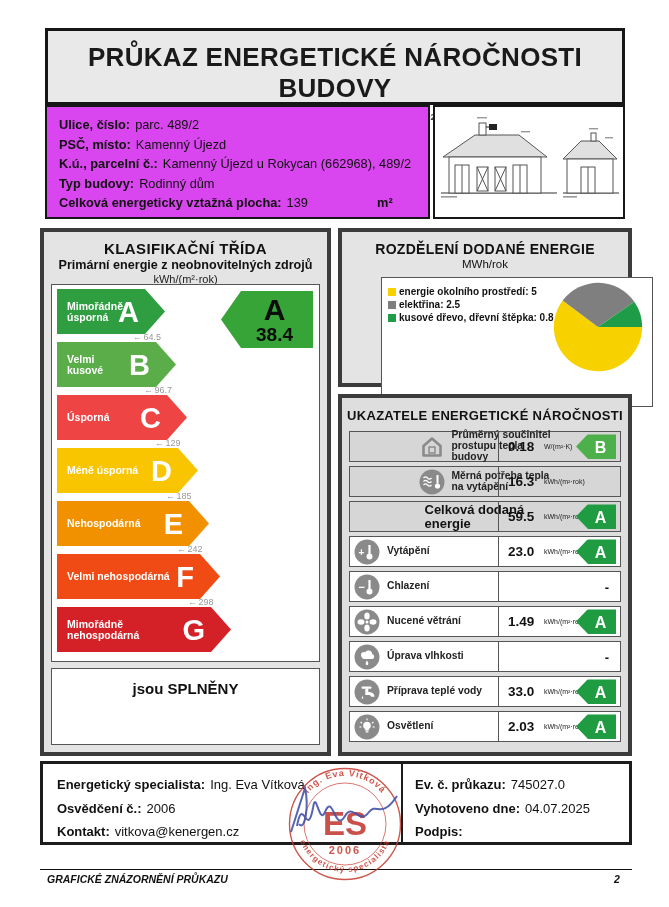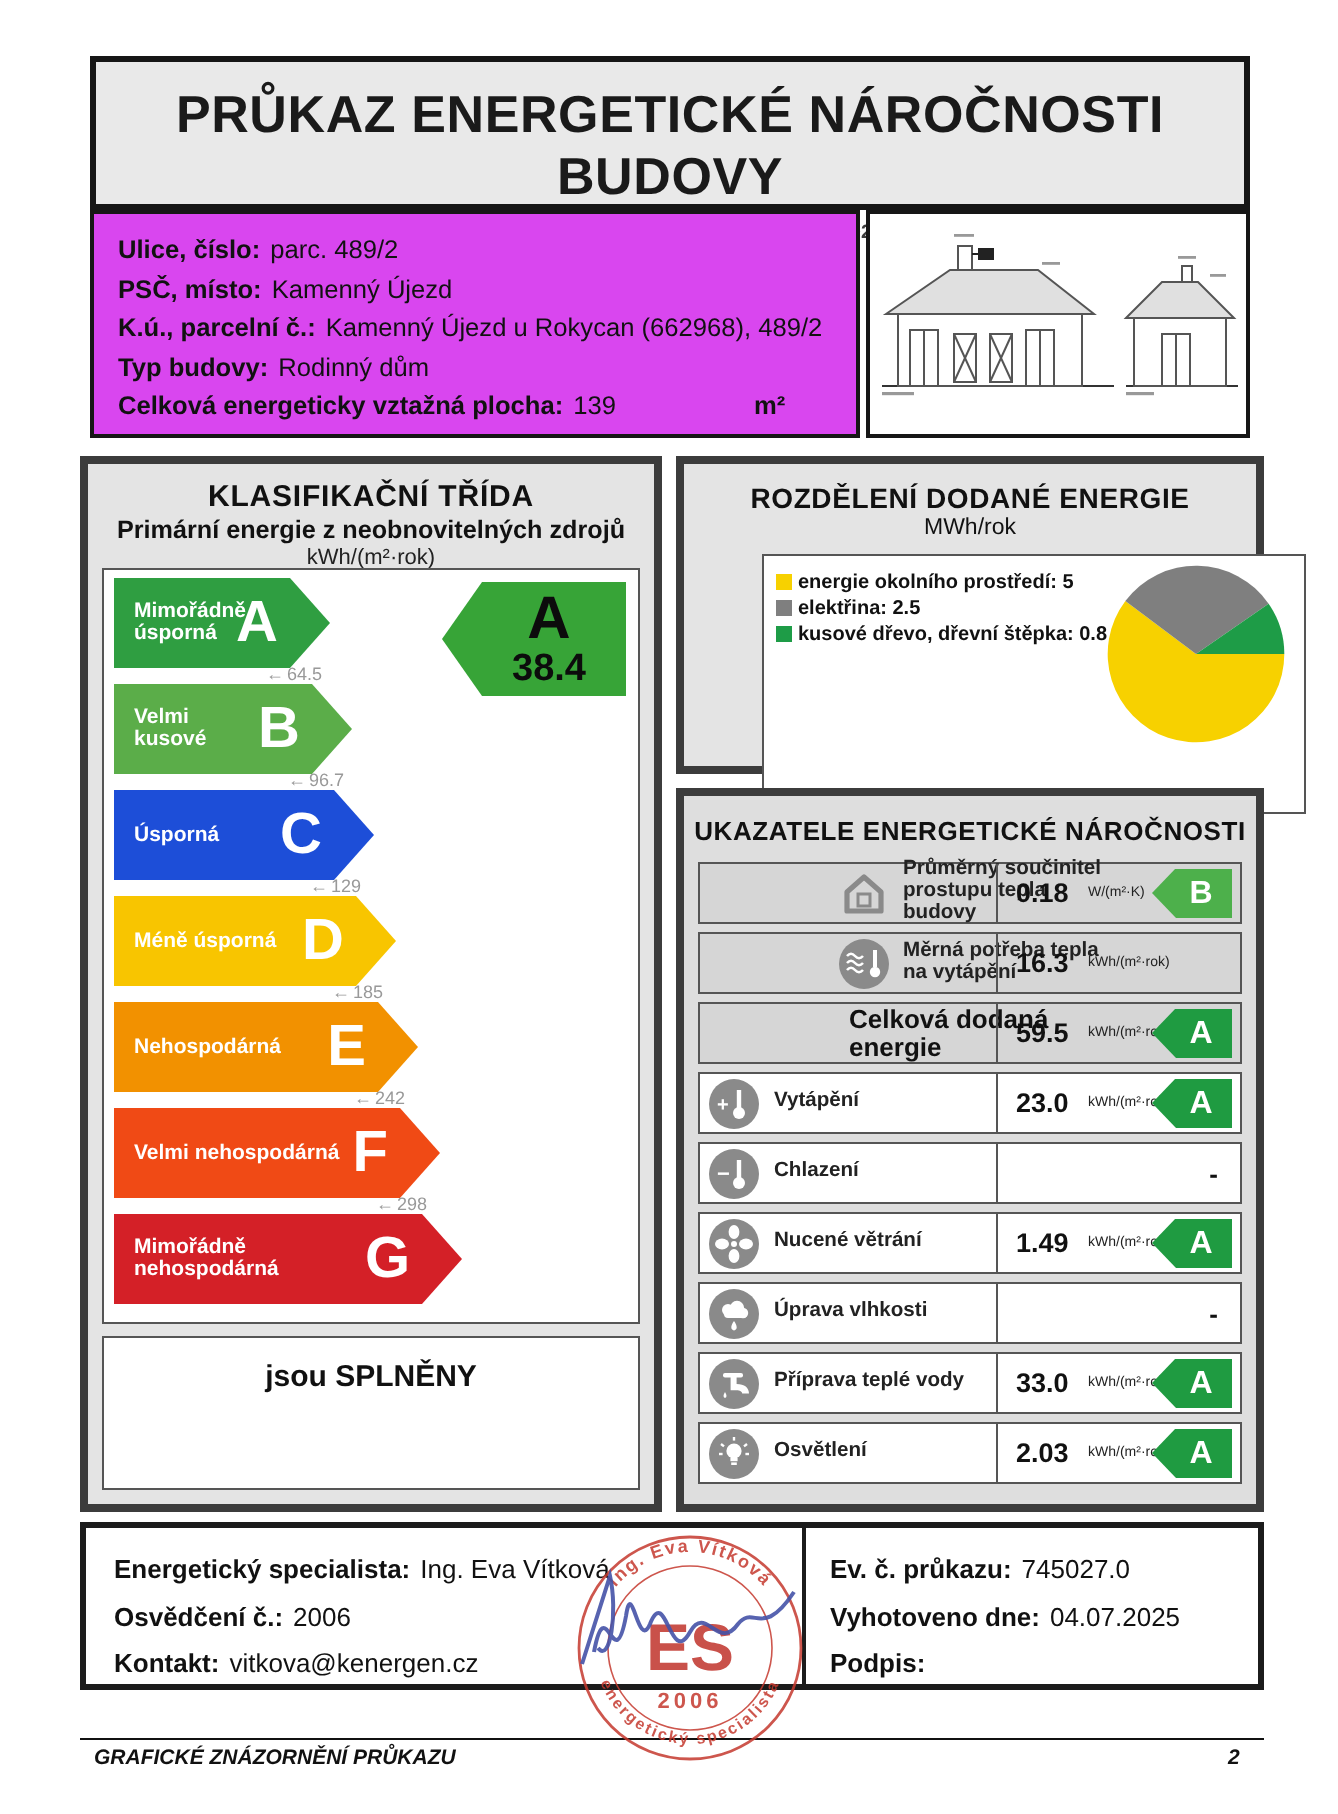--- a/index.html
+++ b/index.html
@@ -191,21 +191,21 @@
         <div class="cth" style="padding-left:76px"><span class="arr">←</span> <span class="thv">64.5</span></div>
       </div>
       <div class="crow">
         <div class="carrow" style="width:119px;background:#5bad49">
           <span class="clbl">Velmi kusové</span>
           <span class="cltr">B</span>
         </div>
         <div class="cth" style="padding-left:87px"><span class="arr">←</span> <span class="thv">96.7</span></div>
       </div>
       <div class="crow">
-        <div class="carrow" style="width:130px;background:#1d4ed8">
+        <div class="carrow" style="width:130px;background:#ef4444">
           <span class="clbl">Úsporná</span>
           <span class="cltr">C</span>
         </div>
         <div class="cth" style="padding-left:98px"><span class="arr">←</span> <span class="thv">129</span></div>
       </div>
       <div class="crow">
         <div class="carrow" style="width:141px;background:#f8c500">
           <span class="clbl">Méně úsporná</span>
           <span class="cltr">D</span>
         </div>

